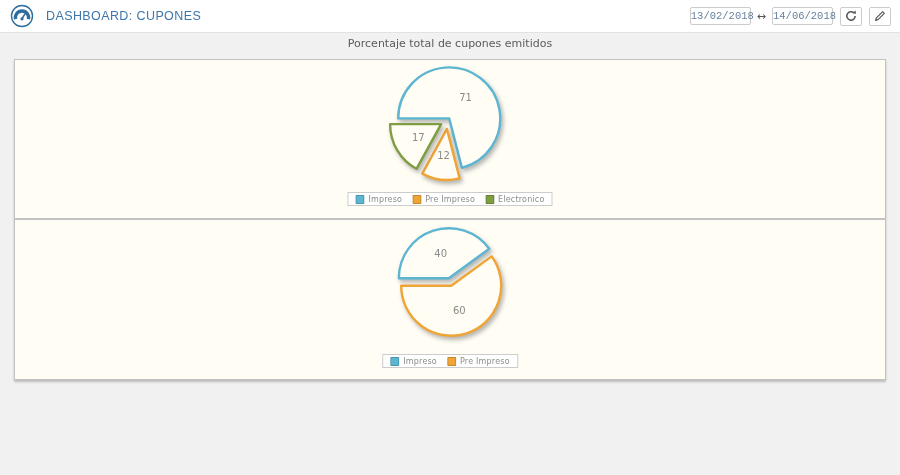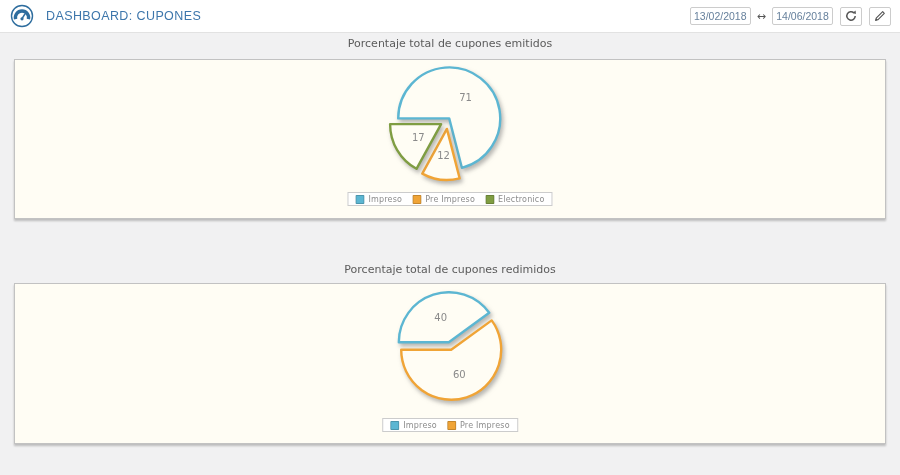--- a/index.html
+++ b/index.html
@@ -16,21 +16,21 @@
   }
   .logo { width:24px; height:24px; margin-left:1px; flex:0 0 auto; }
   .header-title {
     margin-left:12px; font-size:12.5px; color:#3d76ab; letter-spacing:.4px;
     font-weight:400;
   }
   .header-spacer { flex:1; }
   .date-box {
     width:61px; height:18px; border:1px solid #ccc; border-radius:2px;
     background:#fff; font-size:10.5px; color:#66809c; text-align:center;
-    line-height:16px; font-family:Liberation Sans, sans-serif;
+    line-height:16px; font-family:Liberation Mono, monospace;
   }
   .date-sep { margin:0 6px; color:#555; font-size:11px; font-family:"DejaVu Sans",sans-serif; }
   .icon-btn {
     width:22px; height:19px; border:1px solid #ccc; border-radius:2px;
     background:#fff; margin-left:7px; display:flex; align-items:center;
     justify-content:center; cursor:pointer; padding:0;
   }
   
   .chart-title {
     text-align:center; font-family:"DejaVu Sans",sans-serif;
@@ -120,21 +120,20 @@
         </div>
         <div class="legend-item">
           <span class="swatch" style="background: rgb(127, 157, 66);"></span>
           <span class="legend-label">Electronico</span>
         </div>
       </div>
   </div>
 </div>
 
 <div>
-  <div class="chart-title title-2">Porcentaje total de cupones redimidos</div>
   <div class="panel panel-2">
     <svg class="pie-svg" width="870" height="159">
         <path d="M433.8 58.2 L383.8 58.2 A50 50 0 0 1 474.2 28.8 Z" fill="#fffdf4" stroke="#5cb6d2" stroke-width="2.4" stroke-linejoin="round" class="slice"></path>
         <text x="425.7" y="37.0" class="pie-label">40</text>
         <path d="M436.2 65.8 L476.7 36.4 A50 50 0 1 1 386.2 65.8 Z" fill="#fffdf4" stroke="#f0a436" stroke-width="2.4" stroke-linejoin="round" class="slice"></path>
         <text x="444.3" y="94.0" class="pie-label">60</text>
       </svg>
     <div class="legend legend-2">
         <div class="legend-item">
           <span class="swatch" style="background: rgb(92, 182, 210);"></span>

